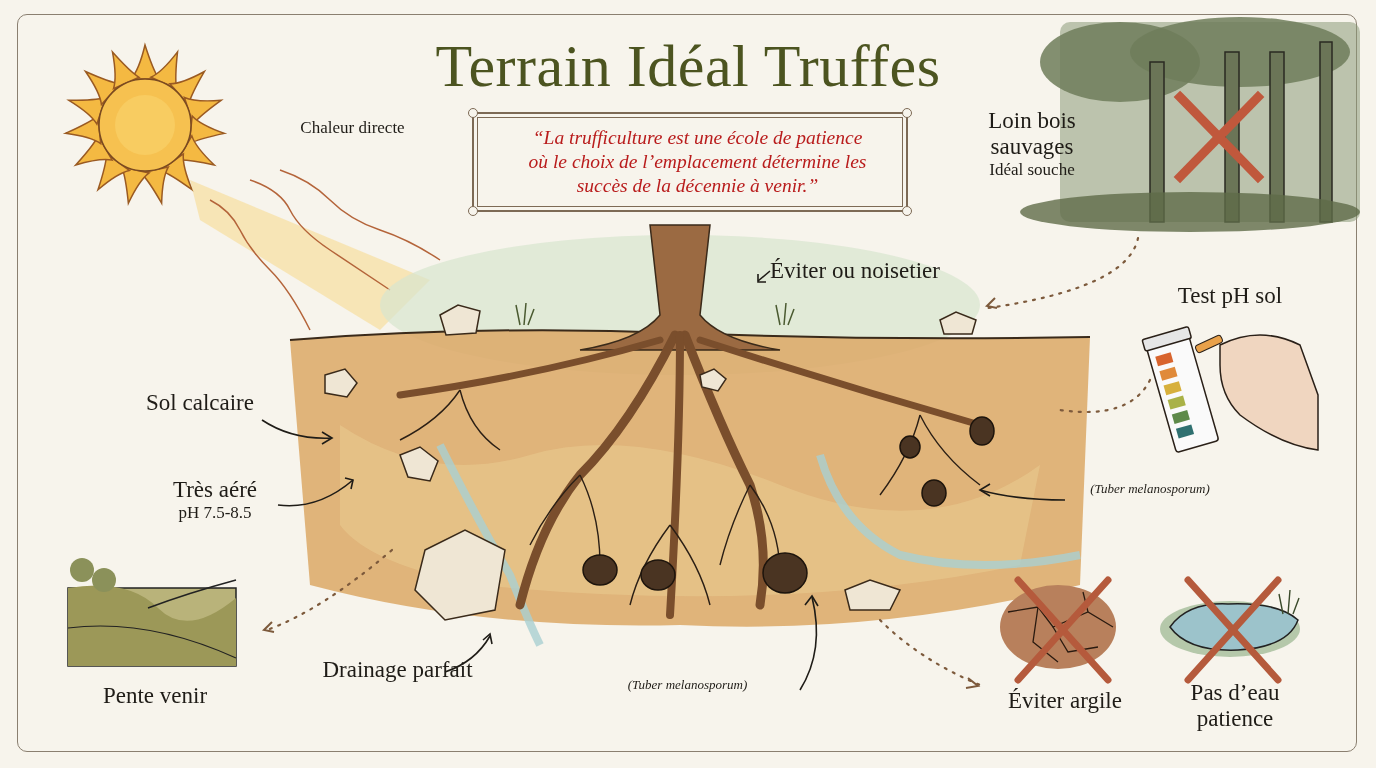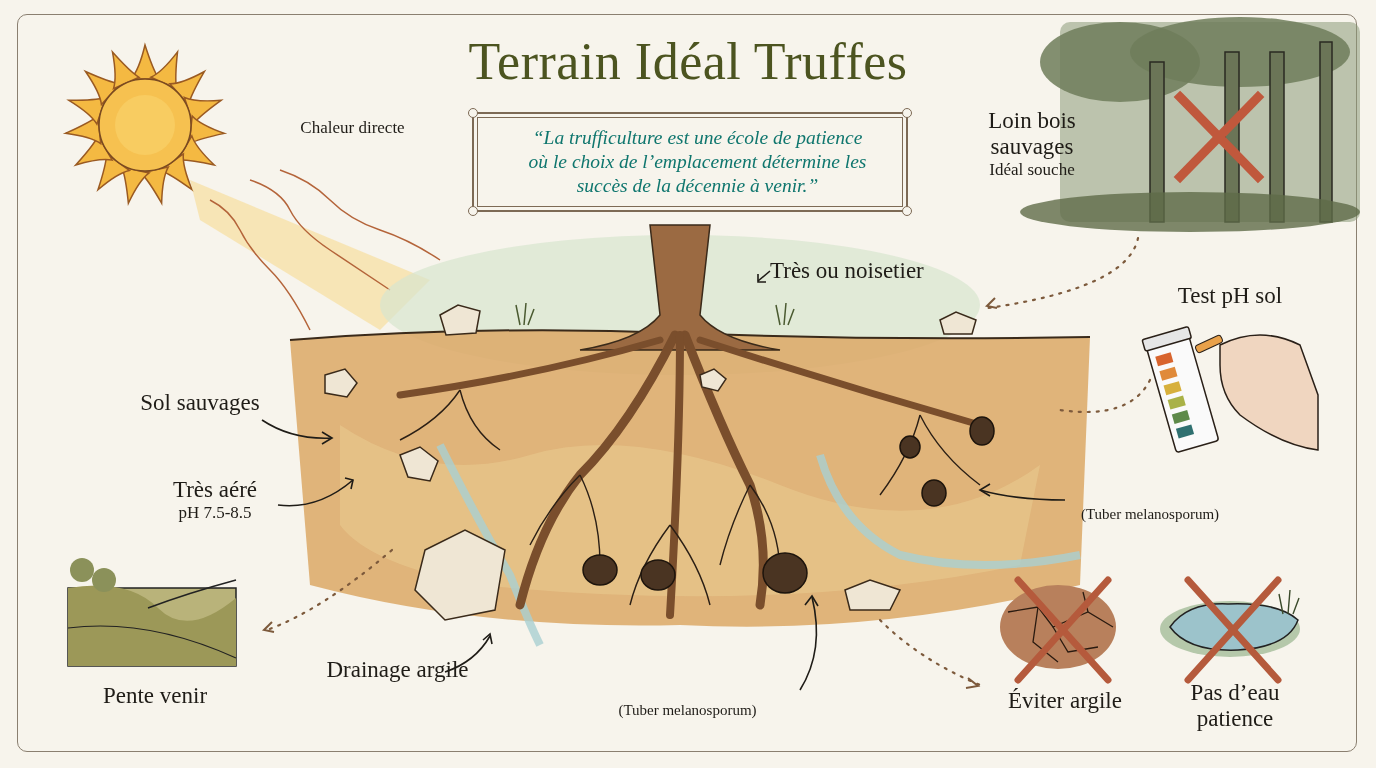--- a/index.html
+++ b/index.html
@@ -9,38 +9,38 @@
     font-family: "DejaVu Serif", "Liberation Serif", serif;
     color: #1f1c17;
     position: relative;
   }
   .frame {
     position: absolute; left: 17px; top: 14px; width: 1340px; height: 738px;
     border: 1.5px solid #8a7f70; border-radius: 10px; box-sizing: border-box;
   }
   .title {
     position: absolute; left: 0; width: 1376px; top: 32px; text-align: center;
-    font-family: "Liberation Serif", serif; font-size: 52px; color: #4c5420;
+    font-family: "Liberation Serif", serif; font-size: 60px; color: #4c5420;
     letter-spacing: 0.5px;
   }
   .quote-box {
     position: absolute; left: 472px; top: 112px; width: 436px; height: 100px;
     border: 2px solid #7d6a55; box-sizing: border-box;
     outline: 1px solid #7d6a55; outline-offset: -6px;
     display: flex; align-items: center; justify-content: center; text-align: center;
   }
   .quote-box .q {
     font-family: "Liberation Serif", serif; font-style: italic; font-size: 19.5px;
-    color: #0f766e; line-height: 1.22; padding: 0 32px; margin-left: 15px;
+    color: #b91c1c; line-height: 1.22; padding: 0 32px; margin-left: 15px;
   }
   .corner { position: absolute; width: 8px; height: 8px; border: 1.5px solid #7d6a55; border-radius: 50%; background: #f7f4ec; }
   .lbl { position: absolute; font-family: "Liberation Serif", serif; text-align: center; line-height: 1.12; }
   .lbl .l1 { font-size: 23px; }
   .lbl .l2 { font-size: 17px; }
-  .lbl .it { font-size: 15px; margin-top: 24px; }
+  .lbl .it { font-style: italic; font-size: 13px; }
   svg { position: absolute; overflow: visible; }
 </style>
 </head>
 <body>
 
 <div class="frame"></div>
 
 <div class="title">Terrain Idéal Truffes</div>
 
 <div class="quote-box">
@@ -236,46 +236,46 @@
   <div class="l2">Chaleur directe</div>
 </div>
 
 <div class="lbl" style="left:962px;top:108px;width:140px">
   <div class="l1">Loin bois</div>
   <div class="l1">sauvages</div>
   <div class="l2">Idéal souche</div>
 </div>
 
 <div class="lbl" style="left:770px;top:258px;width:210px;text-align:left">
-  <div class="l1">Très ou noisetier</div>
+  <div class="l1">Éviter ou noisetier</div>
 </div>
 
 <div class="lbl" style="left:1150px;top:283px;width:160px">
   <div class="l1">Test pH sol</div>
 </div>
 
 <div class="lbl" style="left:120px;top:390px;width:160px">
-  <div class="l1">Sol sauvages</div>
+  <div class="l1">Sol calcaire</div>
 </div>
 
 <div class="lbl" style="left:160px;top:477px;width:110px">
   <div class="l1">Très aéré</div>
   <div class="l2">pH 7.5-8.5</div>
 </div>
 
 <div class="lbl" style="left:1050px;top:482px;width:200px">
   <div class="it">(Tuber melanosporum)</div>
 </div>
 
 <div class="lbl" style="left:60px;top:683px;width:190px">
   <div class="l1">Pente venir</div>
 </div>
 
 <div class="lbl" style="left:300px;top:657px;width:195px">
-  <div class="l1">Drainage argile</div>
+  <div class="l1">Drainage parfait</div>
 </div>
 
 <div class="lbl" style="left:575px;top:678px;width:225px">
   <div class="it">(Tuber melanosporum)</div>
 </div>
 
 <div class="lbl" style="left:990px;top:688px;width:150px">
   <div class="l1">Éviter argile</div>
 </div>
 

